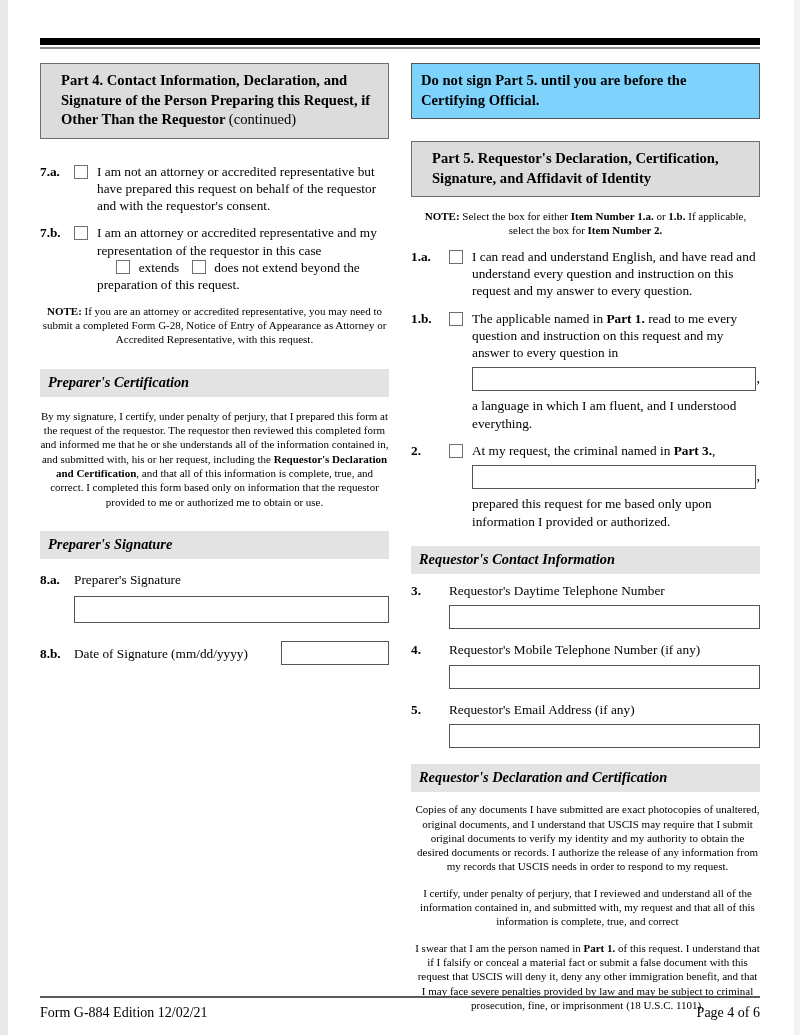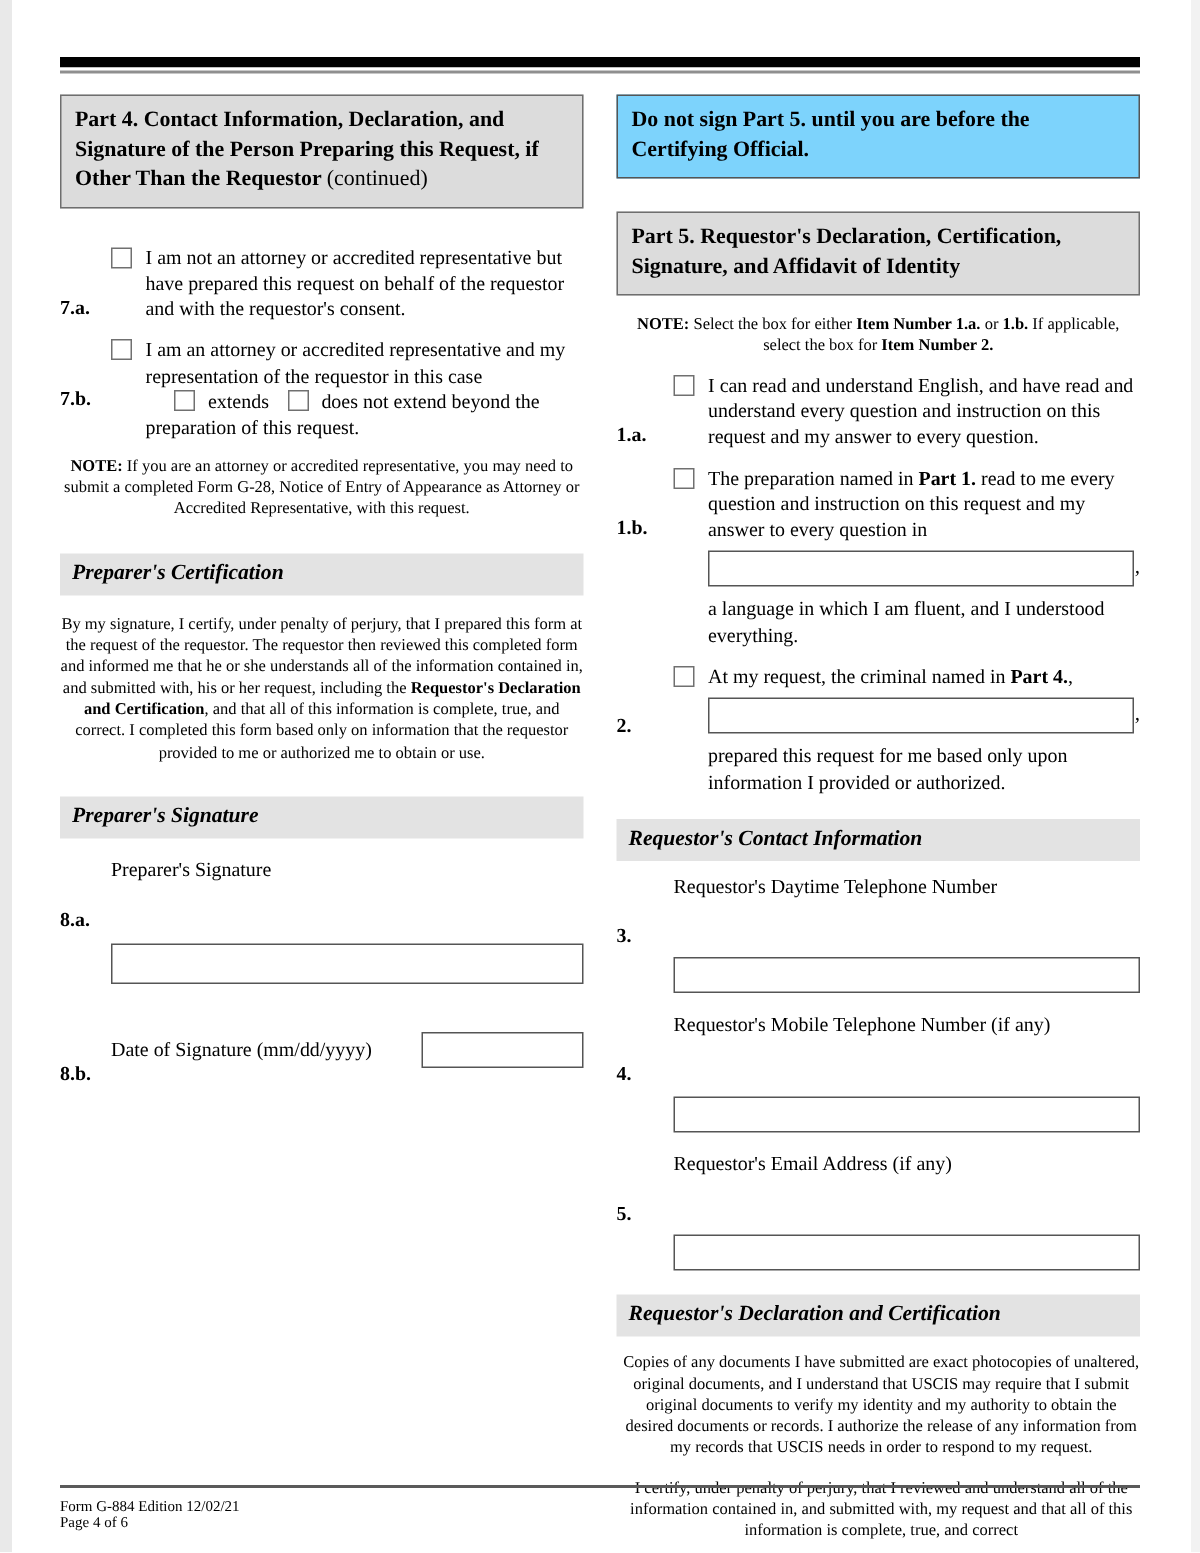--- a/index.html
+++ b/index.html
@@ -59,21 +59,21 @@
   }
   .col {
     width: 349px;
     flex: 0 0 349px;
   }
 
   
   .part-box {
     background: #dcdcdc;
     border: 1.5px solid #6e6e6e;
-    padding: 7px 9px 8px 9px;
+    padding: 7px 9px 8px 20px;
     font-weight: bold;
     font-size: 14.6px;
     line-height: 1.34;
   }
   .part-box .normal { font-weight: normal; }
 
   .notice-box {
     background: #7dd3fc;
     border: 1.5px solid #555555;
     padding: 7px 9px 8px 9px;
@@ -104,21 +104,20 @@
   .row {
     display: flex;
     align-items: flex-start;
     font-size: 13.3px;
     line-height: 1.30;
   }
   .num {
     font-weight: bold;
     flex: 0 0 auto;
     white-space: nowrap;
-    margin-top: 33px;
   }
   .num.w-left { width: 34px; }
   .num.w-right { width: 38px; }
   .cbx {
     flex: 0 0 auto;
     width: 12px;
     height: 12px;
     border: 1px solid #707070;
     background: #ffffff;
     margin-top: 2px;
@@ -163,22 +162,21 @@
     width: 720px;
   }
   .footer-rule {
     height: 2.5px;
     background: #5a5a5a;
     margin-bottom: 7px;
   }
   .footer-line {
     display: flex;
     justify-content: space-between;
-    font-size: 10px;
-    flex-direction: column;
+    font-size: 14px;
   }
   .spacer-6 { height: 6px; }
   .spacer-8 { height: 8px; }
   .spacer-10 { height: 10px; }
   .spacer-12 { height: 12px; }
   .spacer-14 { height: 14px; }
   .spacer-16 { height: 16px; }
   .spacer-18 { height: 18px; }
   .spacer-22 { height: 22px; }
 </style>
@@ -304,38 +302,38 @@
           <span class="cbx"></span>
           <span class="rowtext">I can read and understand English, and have read and understand every question and instruction on this request and my answer to every question.</span>
         </div>
 
         <div class="spacer-10"></div>
 
         <div class="row">
           <span class="num w-right">1.b.</span>
           <span class="cbx"></span>
           <span class="rowtext">
-            <span>The preparation named in </span><b>Part 1.</b><span> read to me every question and instruction on this request and my answer to every question in</span>
+            <span>The applicable named in </span><b>Part 1.</b><span> read to me every question and instruction on this request and my answer to every question in</span>
             <div class="spacer-6"></div>
             <div class="field-row">
               <span class="field" style="flex:1 1 auto;"></span>
               <span class="field-comma">,</span>
             </div>
             <div class="spacer-6"></div>
             <span>a language in which I am fluent, and I understood everything.</span>
           </span>
         </div>
 
         <div class="spacer-10"></div>
 
         <div class="row">
           <span class="num w-right">2.</span>
           <span class="cbx"></span>
           <span class="rowtext">
-            <span>At my request, the criminal named in </span><b>Part 4.</b><span>,</span>
+            <span>At my request, the criminal named in </span><b>Part 3.</b><span>,</span>
             <div class="spacer-6"></div>
             <div class="field-row">
               <span class="field" style="flex:1 1 auto;"></span>
               <span class="field-comma">,</span>
             </div>
             <div class="spacer-6"></div>
             <span>prepared this request for me based only upon information I provided or authorized.</span>
           </span>
         </div>
 

